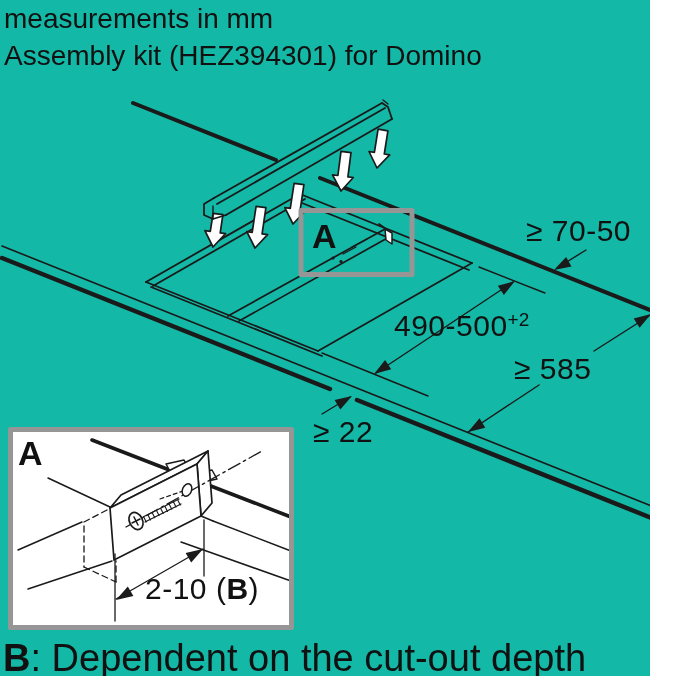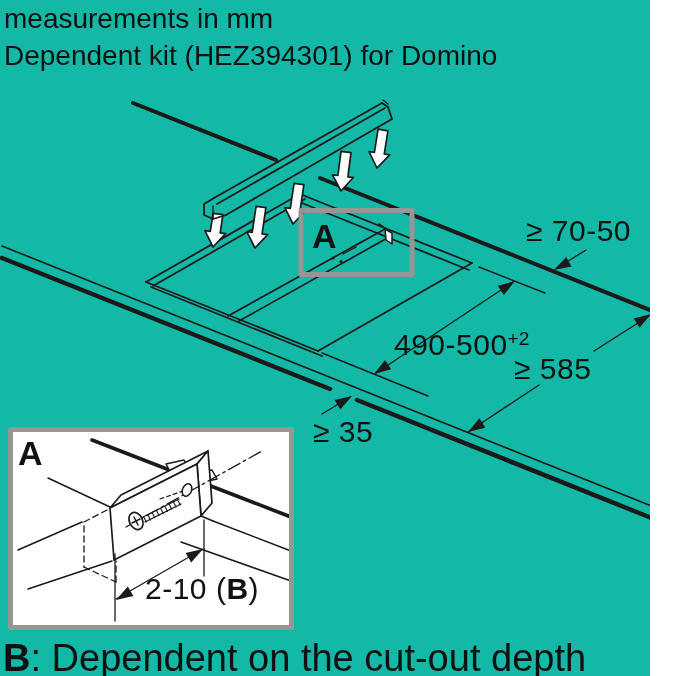--- a/index.html
+++ b/index.html
@@ -142,32 +142,32 @@
       <g id="inset-dim-heads" fill="#1a1a1a" stroke="none">
           <polygon points="116.0,600.0 127.8,586.6 133.4,596.1"></polygon>
           <polygon points="203.0,549.0 191.2,562.4 185.6,552.9"></polygon>
         </g>
       <rect x="10.5" y="429.5" width="281" height="198" fill="none" stroke="#969696" stroke-width="5"></rect>
     </g>
   </svg>
 
   <div class="txt header">
     <div>measurements in mm</div>
-    <div>Dependent kit (HEZ394301) for Domino</div>
+    <div>Assembly kit (HEZ394301) for Domino</div>
   </div>
 
   <div class="txt dim" style="left:526px;top:214px;">≥ 70-50</div>
 
-  <div class="txt dim" style="left:394px;top:309px;margin-top:19px;">
+  <div class="txt dim" style="left:394px;top:309px;">
     <span>490-500</span><span class="sup">+2</span>
   </div>
 
   <div class="txt dim" style="left:514px;top:352px;">≥ 585</div>
 
-  <div class="txt dim" style="left:313px;top:415px;">≥ 35</div>
+  <div class="txt dim" style="left:313px;top:415px;">≥ 22</div>
 
   <div class="txt callout-label" style="left:312px;top:217px;">A</div>
 
   <div class="txt callout-label" style="left:18px;top:434px;">A</div>
 
   <div class="txt dim" style="left:145px;top:572px;">
     <span>2-10 (</span><span class="b">B</span><span>)</span>
   </div>
 
   <div class="txt footnote">

